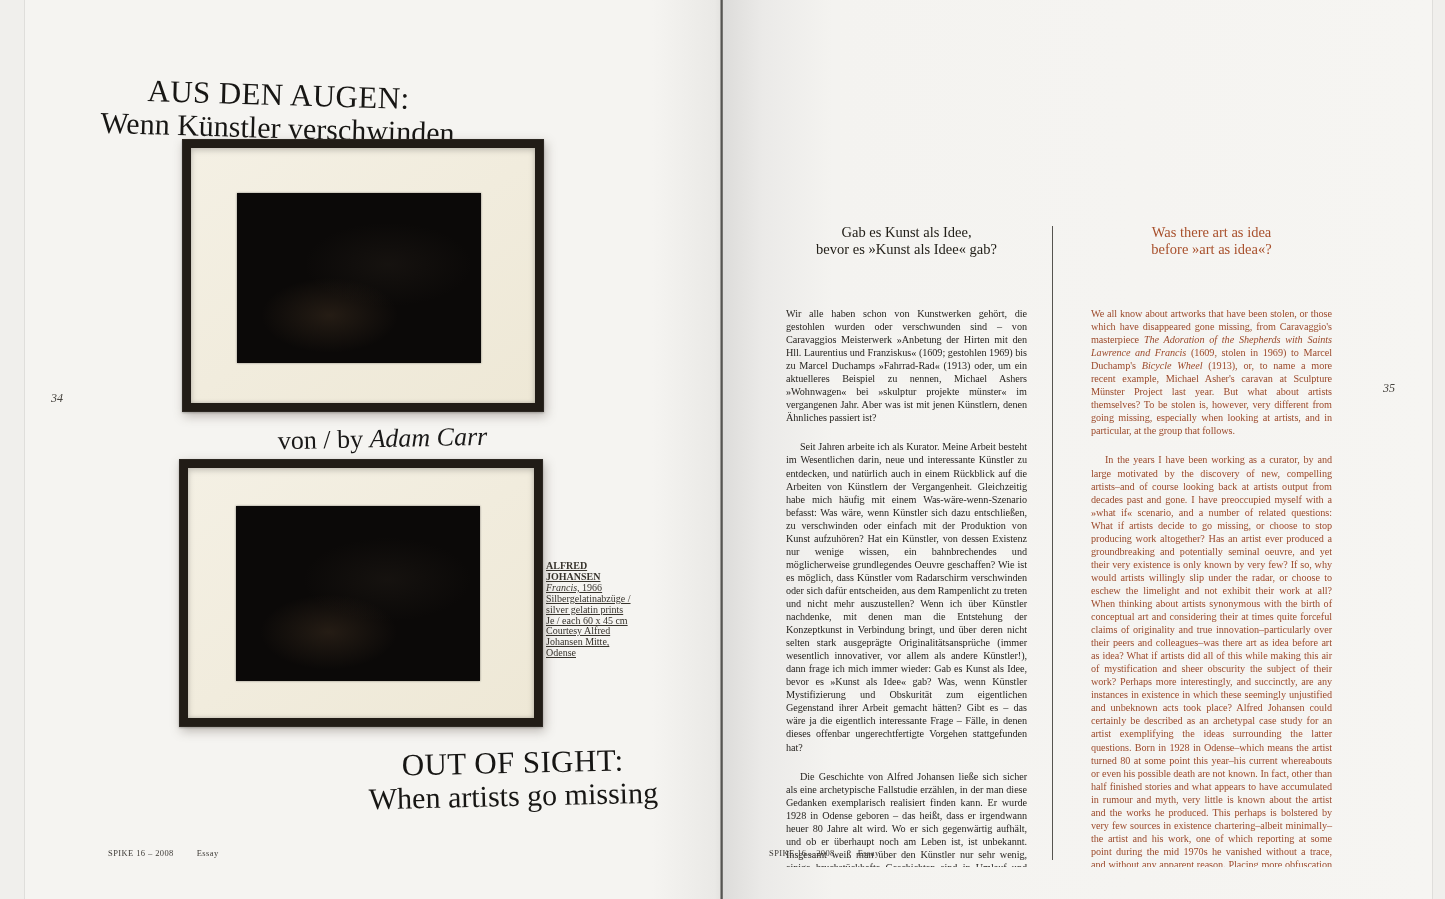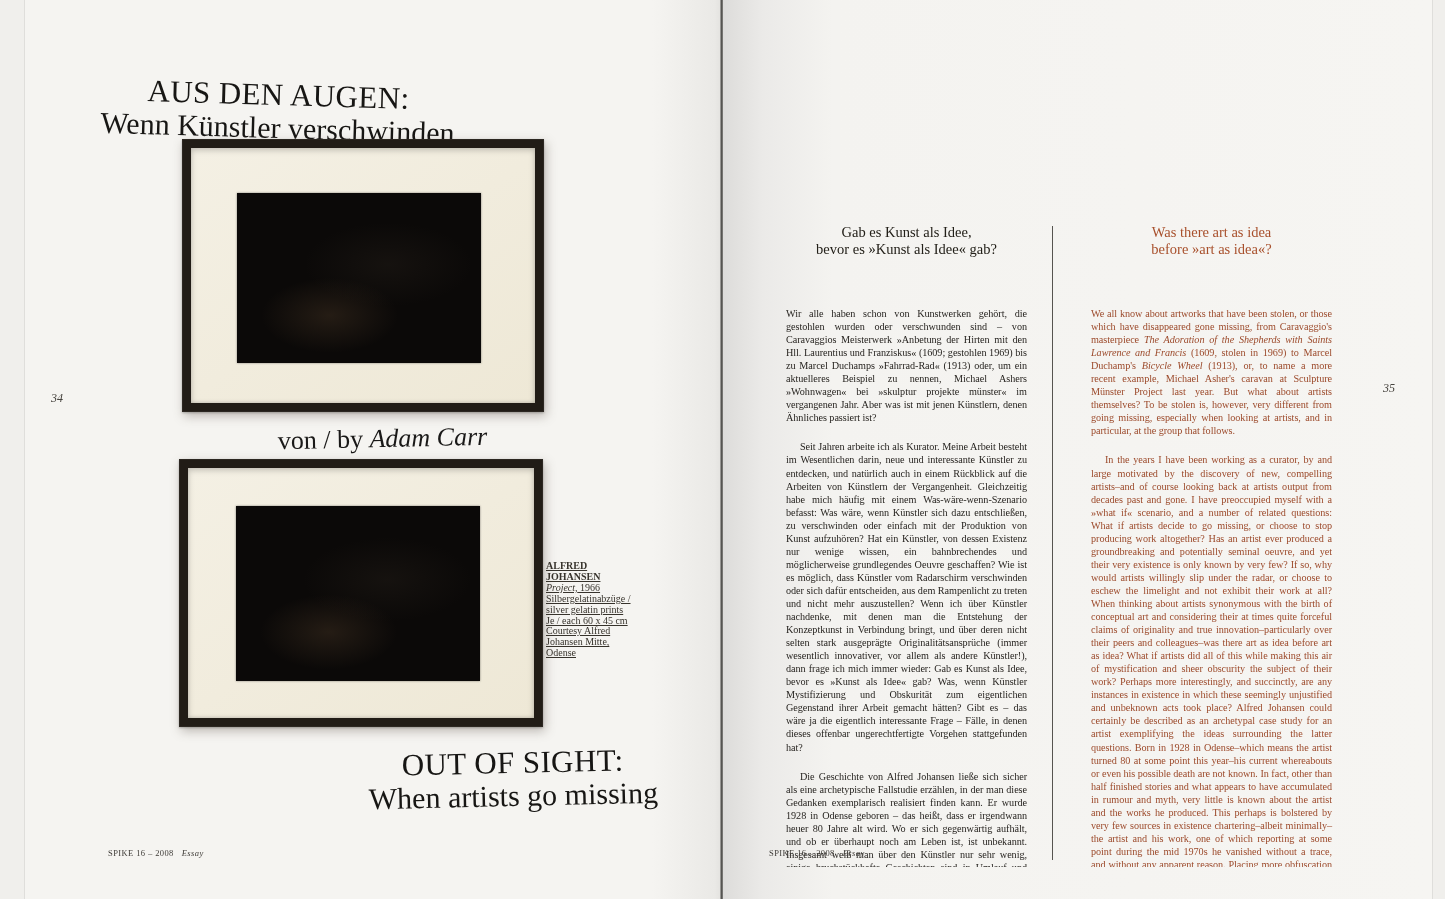--- a/index.html
+++ b/index.html
@@ -42,21 +42,21 @@
   .byline .author{font-style:italic;}
 
   .caption{position:absolute;left:546px;top:561px;width:132px;
     font-size:10px;line-height:10.9px;color:#37332c;text-decoration:underline;}
 
   .pagenum{position:absolute;font-style:italic;font-size:12px;color:#47443f;}
   .pagenum-left{left:51px;top:391px;}
   .pagenum-right{left:1383px;top:373px;margin-top:8px;}
 
   .footer{position:absolute;top:848px;font-size:8.5px;letter-spacing:.4px;color:#3e3b37;}
-  .footer .sec{font-style:italic;margin-left:8px;}
+  .footer .sec{margin-left:23px;}
   .footer-left{left:108px;}
   .footer-right{left:769px;}
 
   
   .col-header{position:absolute;top:224px;width:273px;text-align:center;
     font-size:14.5px;line-height:16.5px;}
   .col-header-de{left:770px;color:#232019;}
   .col-header-en{left:1075px;color:#a8502c;}
   .col-body{position:absolute;top:291px;width:273px;height:576px;overflow:hidden;
     text-align:justify;font-size:10.2px;line-height:13.05px;letter-spacing:-.05px;
@@ -95,21 +95,21 @@
 
   <div class="frame frame-bottom">
     <div class="mat mat-bottom">
       <div class="print print-bottom"></div>
     </div>
   </div>
 
   <div class="caption">
       <div><span style="font-weight: bold;">ALFRED</span></div>
       <div><span style="font-weight: bold;">JOHANSEN</span></div>
-      <div><span style="font-style: italic;">Project,</span><span> 1966</span></div>
+      <div><span style="font-style: italic;">Francis,</span><span> 1966</span></div>
       <div><span>Silbergelatinabzüge /</span></div>
       <div><span>silver gelatin prints</span></div>
       <div><span>Je / each 60 x 45 cm</span></div>
       <div><span>Courtesy Alfred</span></div>
       <div><span>Johansen Mitte,</span></div>
       <div><span>Odense</span></div>
     </div>
 
   <div class="title title-bottom">
     <div class="l1">OUT OF SIGHT:</div>

